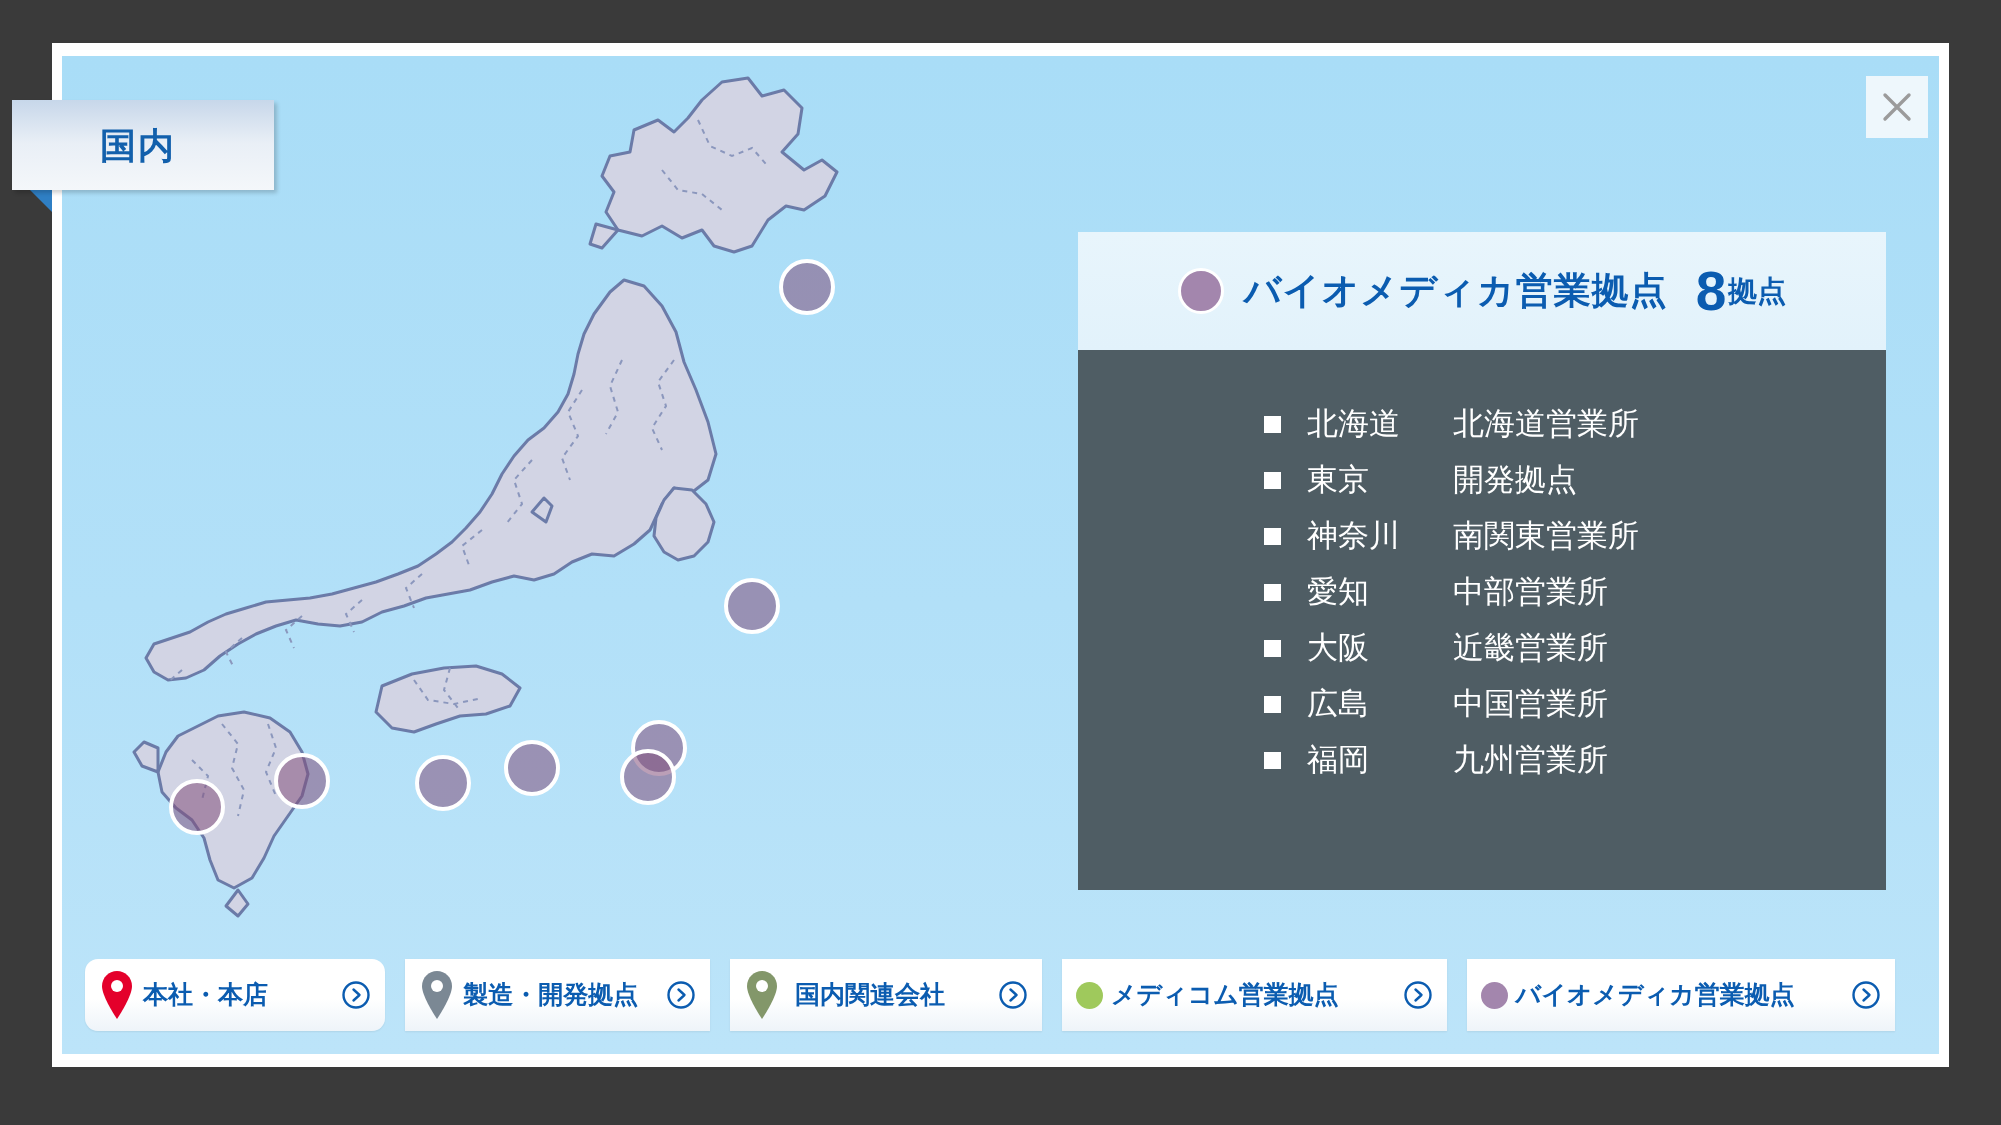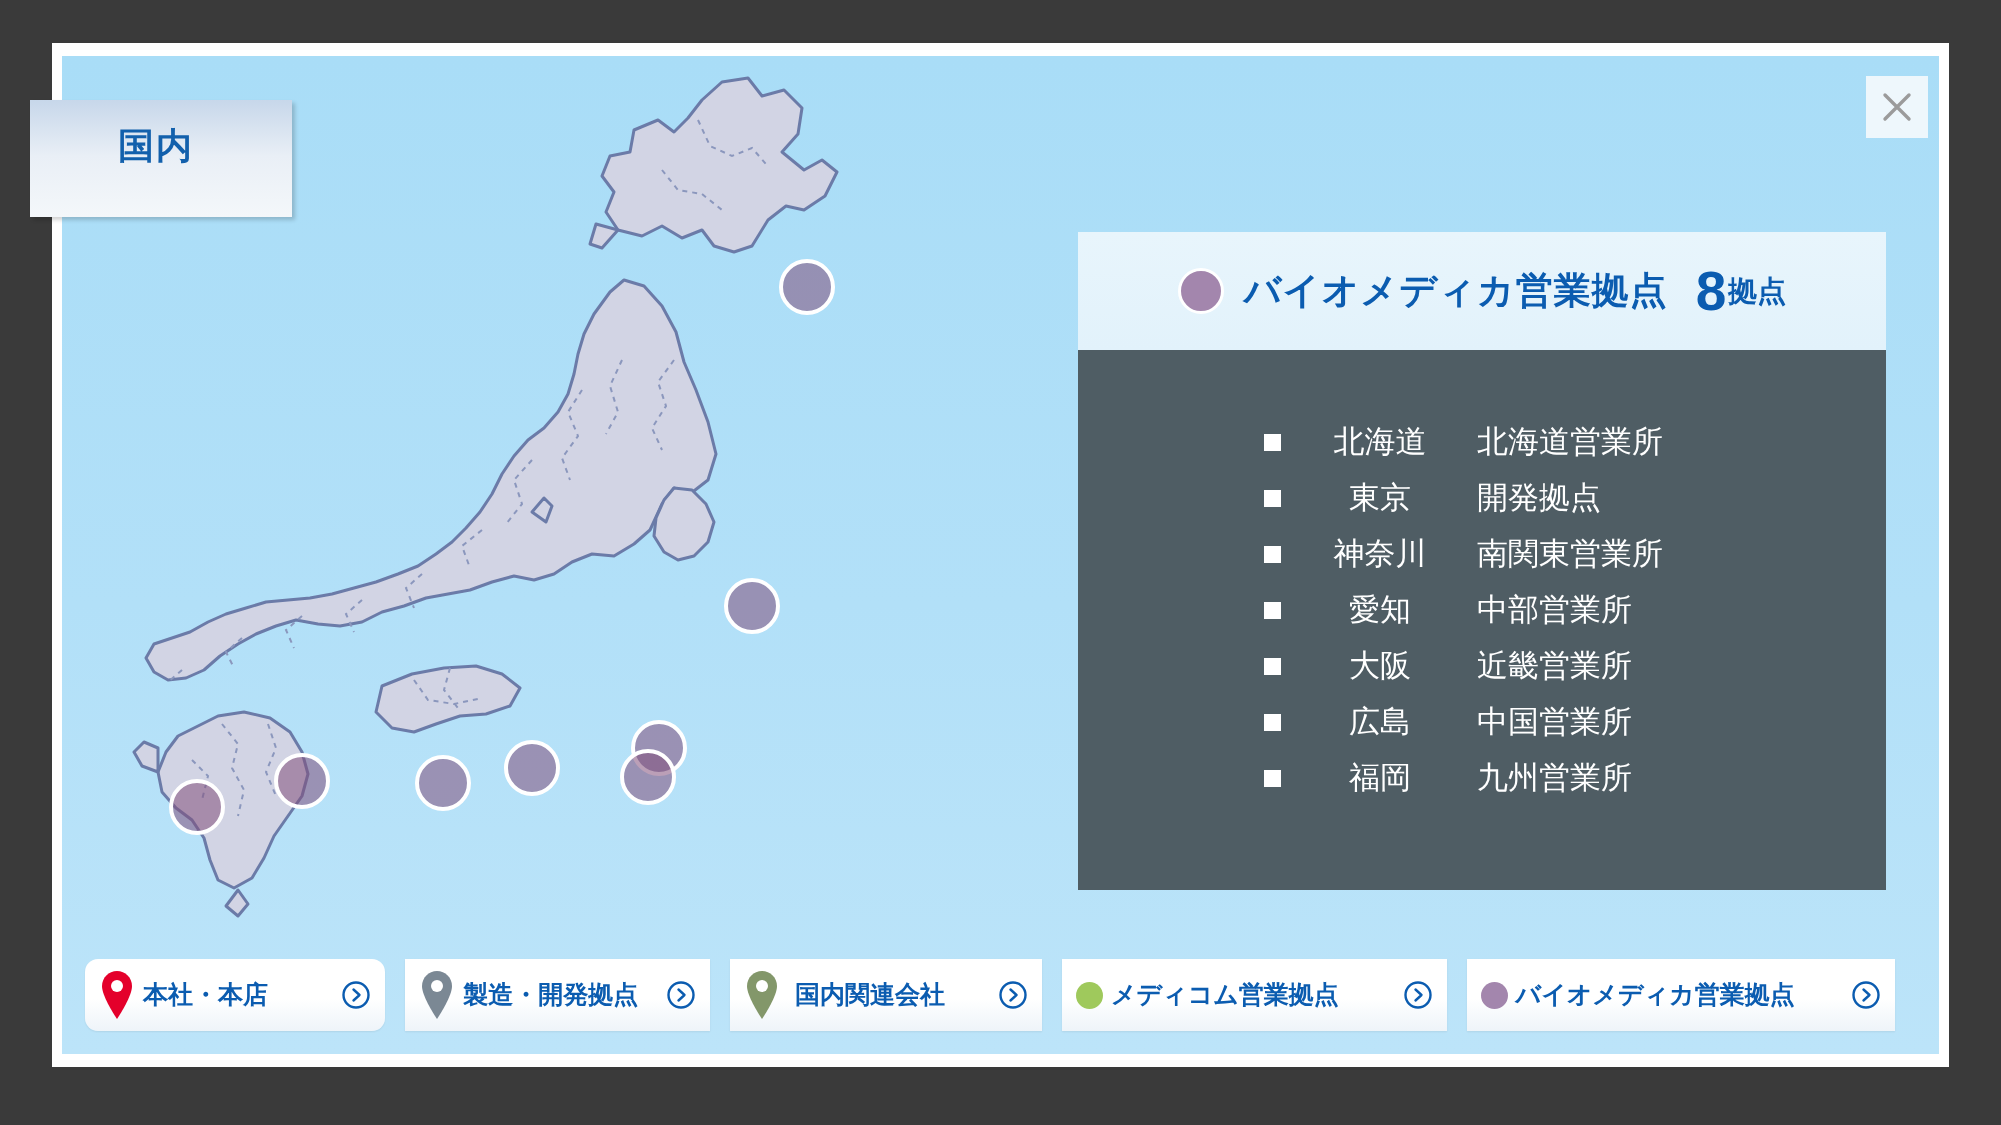--- a/index.html
+++ b/index.html
@@ -44,22 +44,22 @@
     width: 62px; height: 62px;
     background: #eef7fc;
     cursor: pointer;
     z-index: 40;
   }
   .close-btn svg { display:block; }
 
   
   .tab {
     position: absolute;
-    left: 30px; top: 100px;
-    width: 262px; height: 117px;
+    left: 12px; top: 100px;
+    width: 262px; height: 90px;
     background: linear-gradient(180deg,#c7d7ea 0%, #e9eff6 48%, #f4f7fa 100%);
     box-shadow: 3px 3px 4px rgba(0,0,0,0.18);
     z-index: 30;
   }
   .tab-label {
     position: absolute;
     left: 88px; top: 22px;
     font-size: 36px;
     font-weight: bold;
     color: #1260ac;
@@ -136,23 +136,22 @@
     font-size: 29px;
     font-weight: bold;
     color: #0b5cb0;
     margin-left: 2px;
     align-self: flex-end;
     padding-bottom: 38px;
   }
   .panel-body {
     height: 540px;
     background: #4f5d64;
-    padding-top: 64px;
+    padding-top: 46px;
     box-sizing: border-box;
-    text-align: center;
   }
   .office-row {
     display: flex;
     align-items: center;
     height: 56px;
     padding-left: 186px;
   }
   .office-bullet {
     width: 17px; height: 17px;
     background: #ffffff;
@@ -162,21 +161,20 @@
   .office-pref {
     width: 146px;
     flex: none;
     color: #ffffff;
     font-size: 31px;
   }
   .office-name {
     color: #ffffff;
     font-size: 31px;
     white-space: nowrap;
-    margin-left: 24px;
   }
 
   
   .legend-bar {
     position: absolute;
     left: 85px; top: 959px;
     width: 1810px; height: 72px;
     display: flex;
     gap: 20px;
     z-index: 25;

